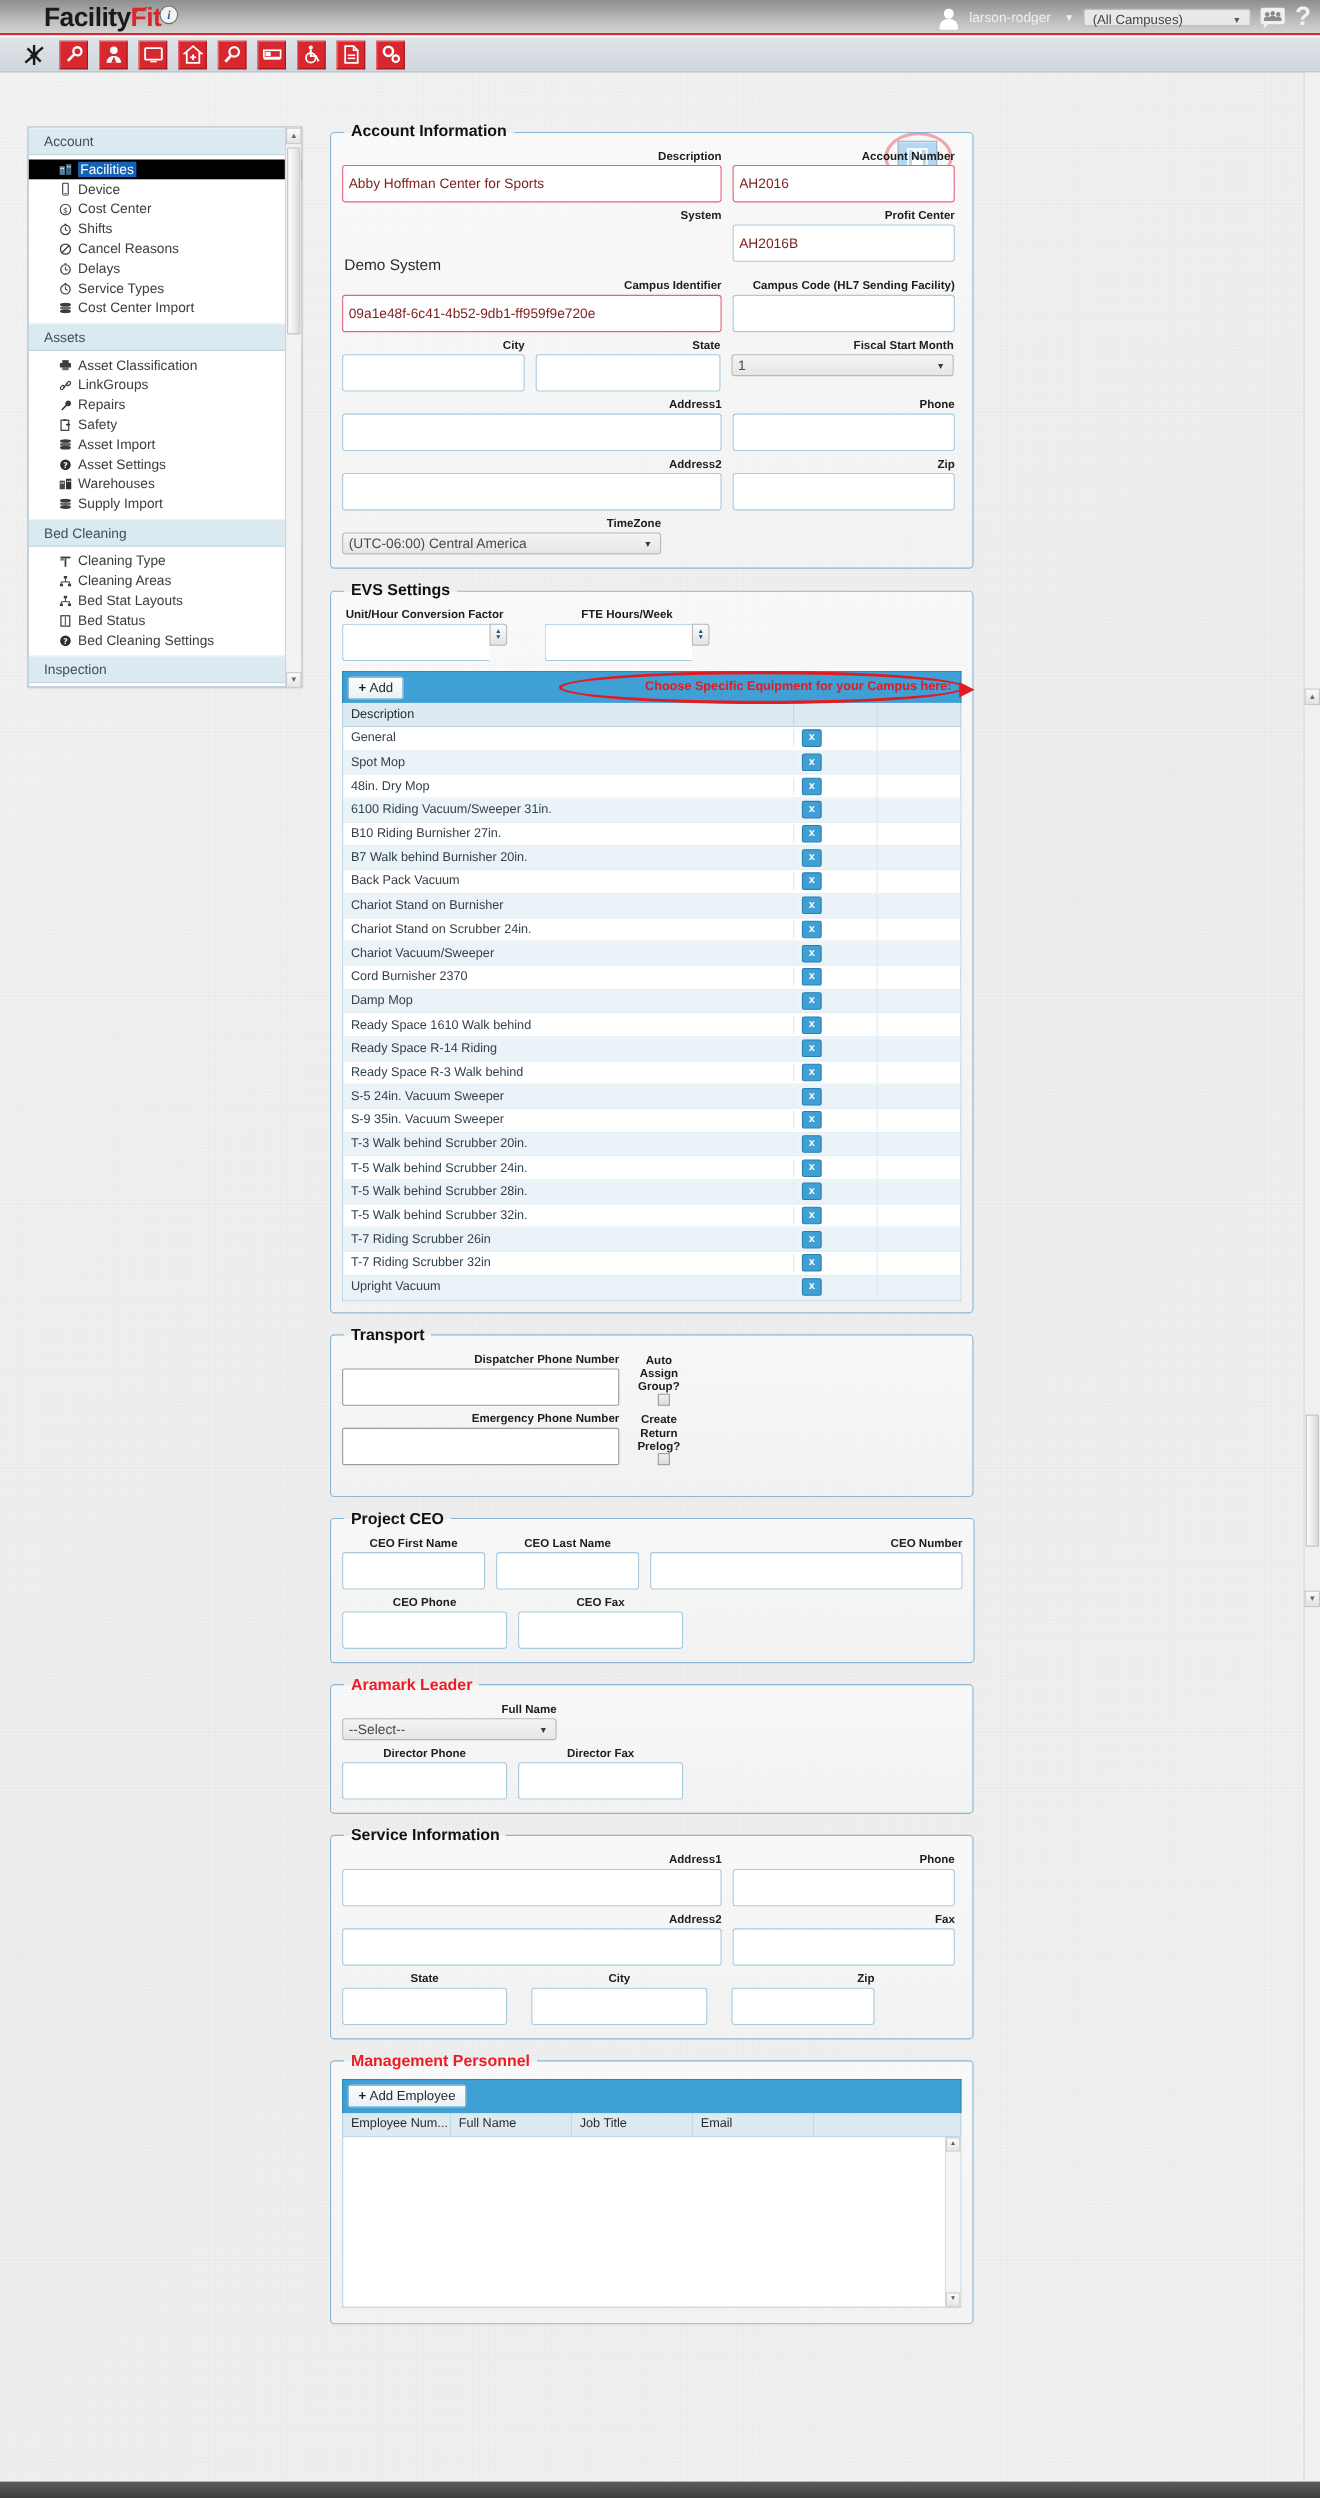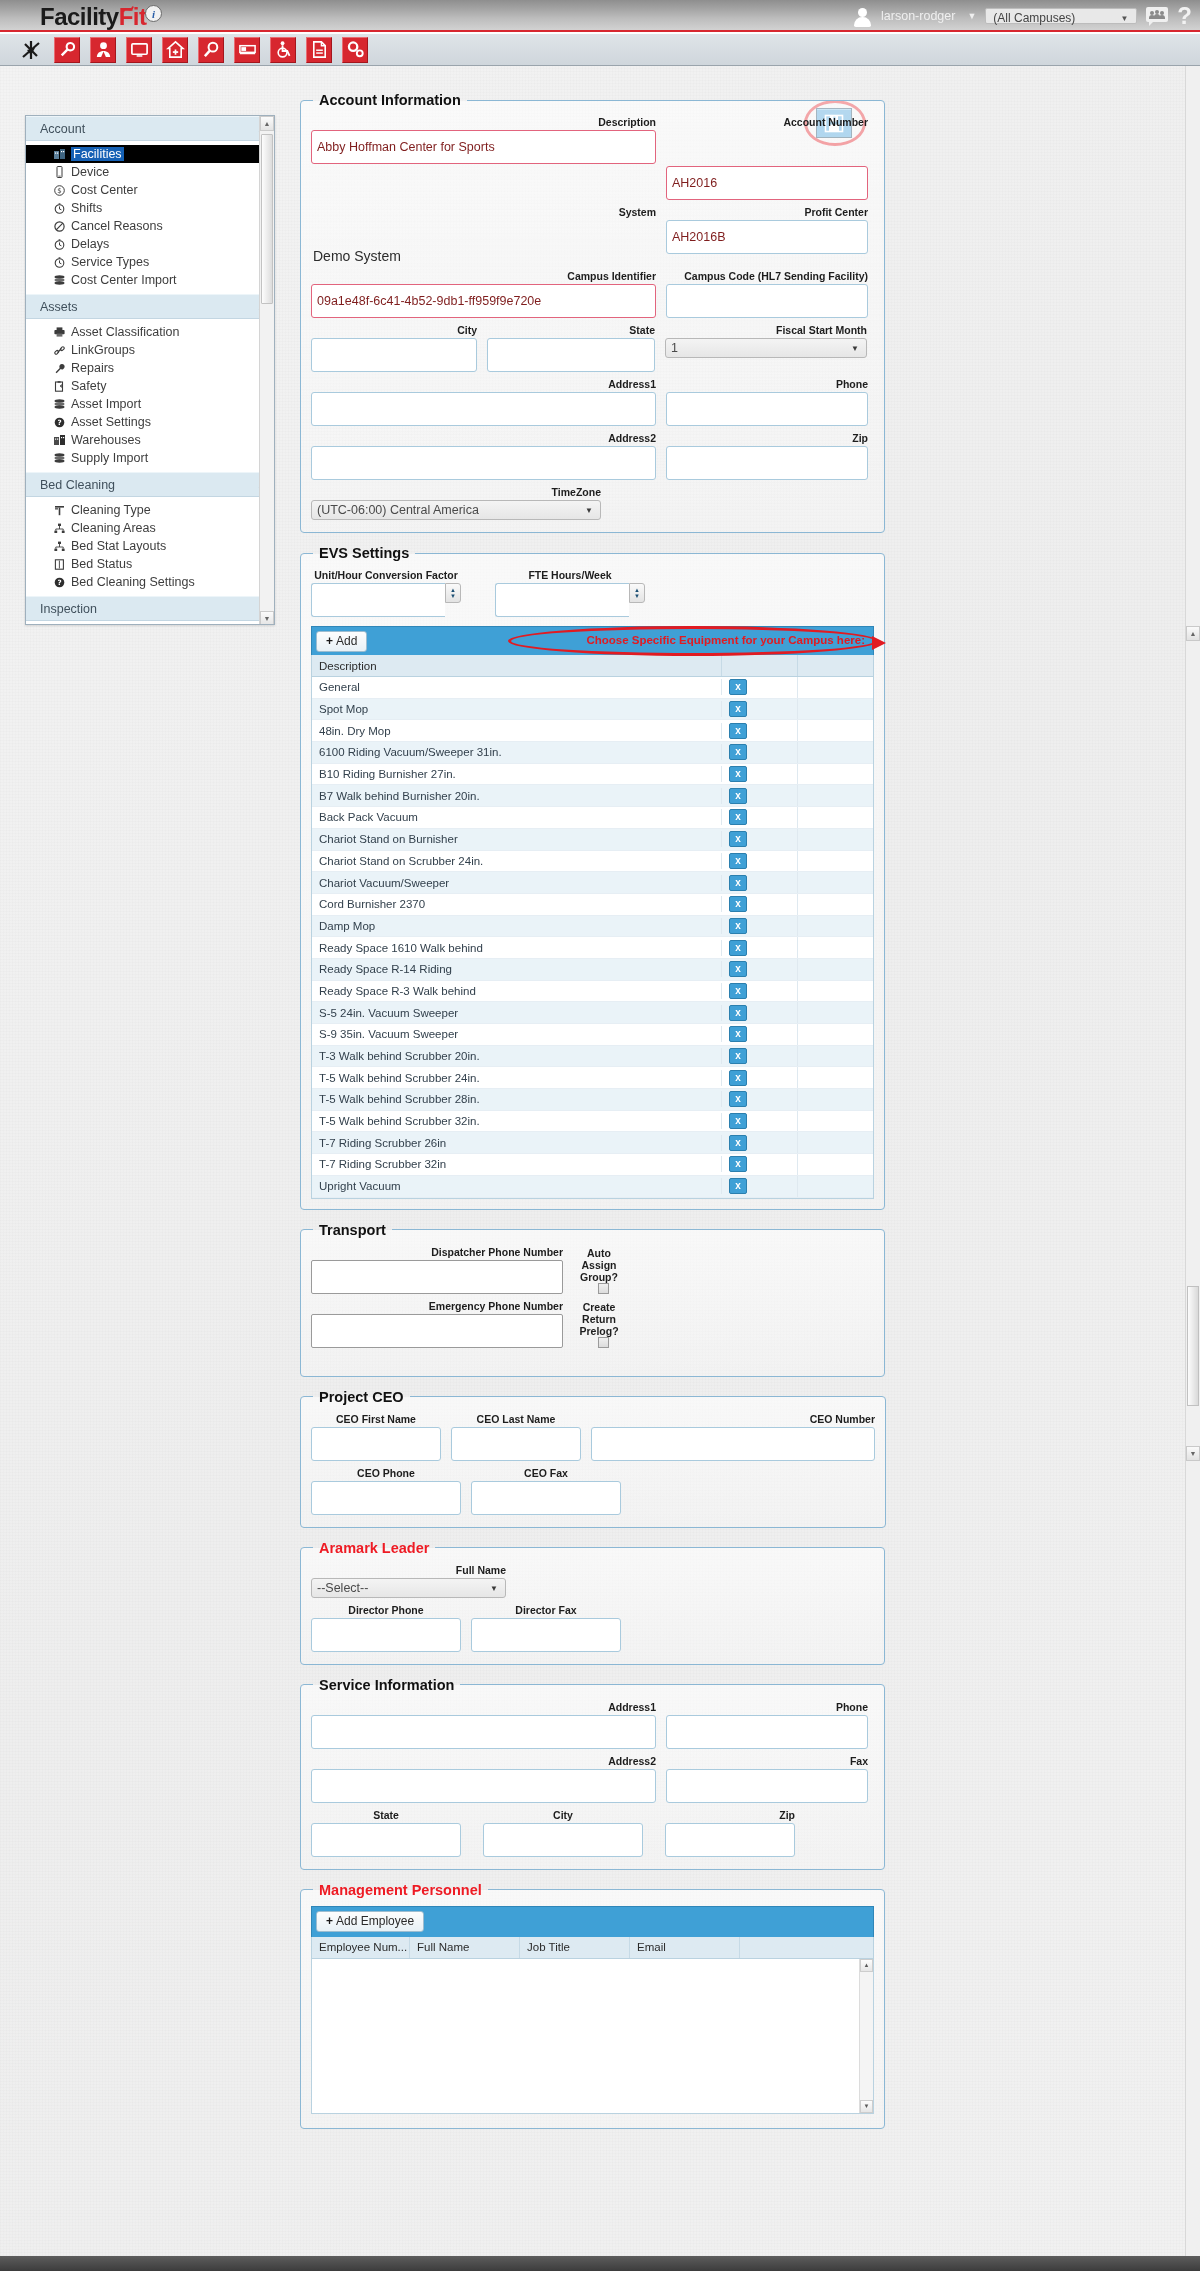--- a/index.html
+++ b/index.html
@@ -143,21 +143,21 @@
   }
   .sb-scroll .up { top:0; }
   .sb-scroll .dn { bottom:0; }
   .sb-scroll .thumb {
     position:absolute; left:1px; top:18px; width:12px; height:170px;
     background:linear-gradient(to right,#fdfdfd,#dcdcdc);
     border:1px solid #c2c2c2; border-radius:1px; cursor:pointer;
   }
 
   
-  .main { position:absolute; left:300px; top:92px; width:585px; }
+  .main { position:absolute; left:300px; top:112px; width:585px; }
 
   .save-wrap { position:absolute; left:504px; top:8px; width:62px; height:46px; }
   .save-btn {
     position:absolute; left:12px; top:8px; width:36px; height:30px;
     background:#3d9bd6; border:1px solid #14425f; cursor:pointer;
     display:flex; align-items:center; justify-content:center;
     box-shadow:inset 0 1px 0 #7dc3ea;
   }
   .annot-ellipse-save {
     position:absolute; left:0; top:0; width:62px; height:46px;
@@ -659,21 +659,21 @@
   </div>
 
   <fieldset class="panel">
     <legend>Account Information</legend>
 
     <div class="row">
       <div class="fld" style="width:345px;">
         <label>Description</label>
         <input class="txt req" value="Abby Hoffman Center for Sports" style="">
       </div>
-      <div class="fld" style="width:202px;gap:36px;">
+      <div class="fld" style="width:202px;">
         <label>Account Number</label>
         <input class="txt req" value="AH2016" style="">
       </div>
     </div>
 
     <div class="row">
       <div class="fld" style="width:345px;gap:24px;">
         <label>System</label>
         <div class="static-val">Demo System</div>
       </div>

